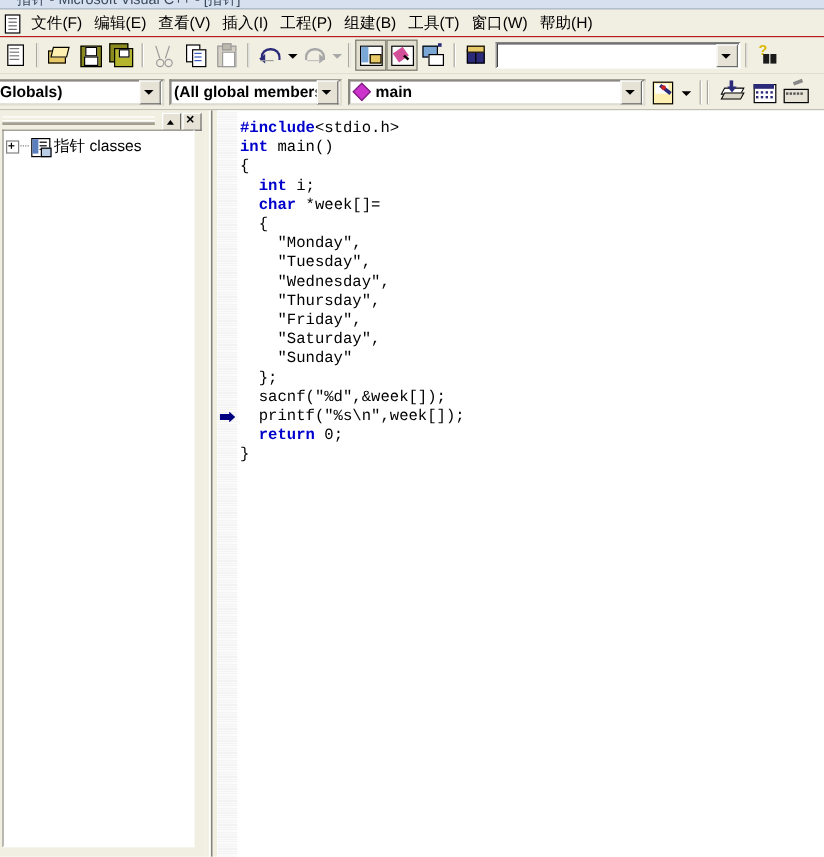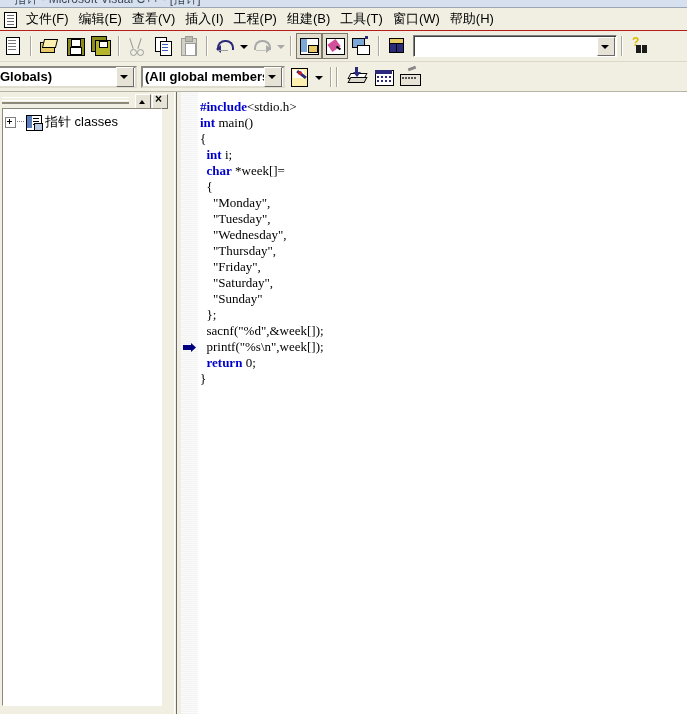--- a/index.html
+++ b/index.html
@@ -328,21 +328,21 @@
   }
   .editor-gutter {
     position: absolute; left: 0; top: 0; width: 17px; height: 622px;
     background:
       repeating-linear-gradient(0deg,
         #f3f3f3 0px, #f3f3f3 1px, #fbfbfb 1px, #fbfbfb 2px);
     border-right: 1px solid #ffffff;
   }
   .code {
     position: absolute; left: 19px; top: 7px; width: 480px;
-    font-family: Liberation Serif, serif;
+    font-family: Liberation Mono, monospace;
     font-size: 13px;
     line-height: 16px;
     white-space: pre;
     color: #000000;
   }
   .code .kw { color: #0000cc; font-weight: bold; }
   .code .pp { color: #0000cc; font-weight: bold; }
   .code-line { height: 16px; }
   .ip-arrow {
     position: absolute; left: 2px; width: 13px; height: 9px;
@@ -464,20 +464,25 @@
 
   <div class="toolbar2">
     <div class="wz-combo" style="width:141px;margin-left:-4px;">
       <div class="wtext">Globals)</div>
       <div class="wz-drop"></div>
     </div>
     <div class="wz-combo" style="width:144px;margin-left:4px;">
       <div class="wtext">(All global members</div>
       <div class="wz-drop"></div>
     </div>
+    <div class="wz-combo" style="width:248px;margin-left:5px;">
+      <div class="diamond"></div>
+      <div class="wtext">main</div>
+      <div class="wz-drop"></div>
+    </div>
     <div class="tb-btn ic-wba" style="margin-left:3px;">
       <div class="g pad"></div>
         <div class="g dots"></div>
         <div class="g pen"></div>
         <div class="g red"></div>
     </div>
     <div class="tb-caret">
         <div class="cv"></div>
       </div>
     <div class="tb-sep" style="margin-left:6px;"></div>

